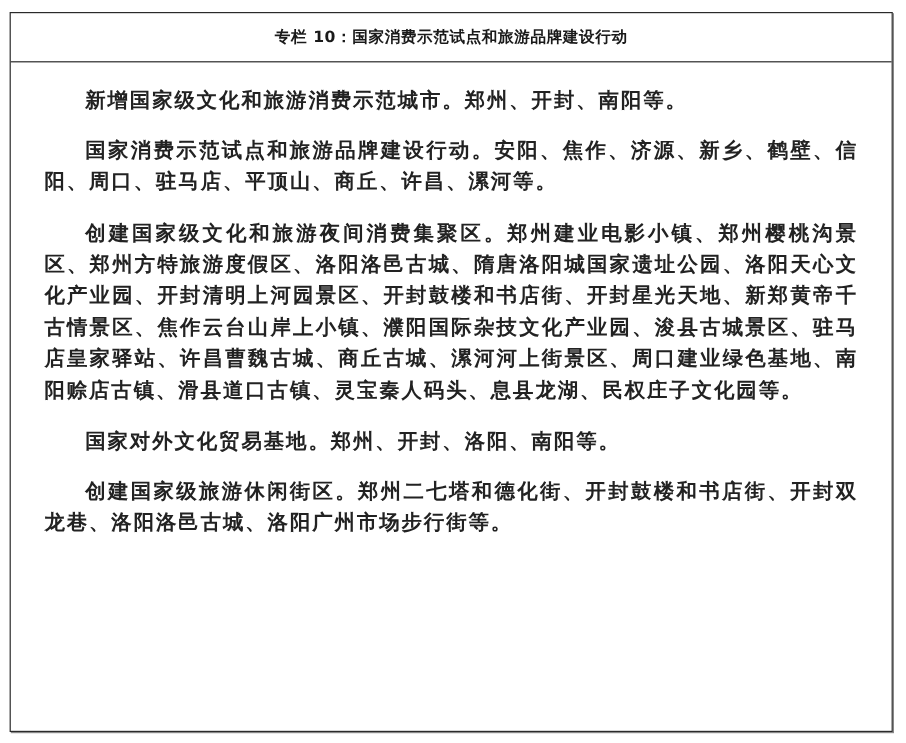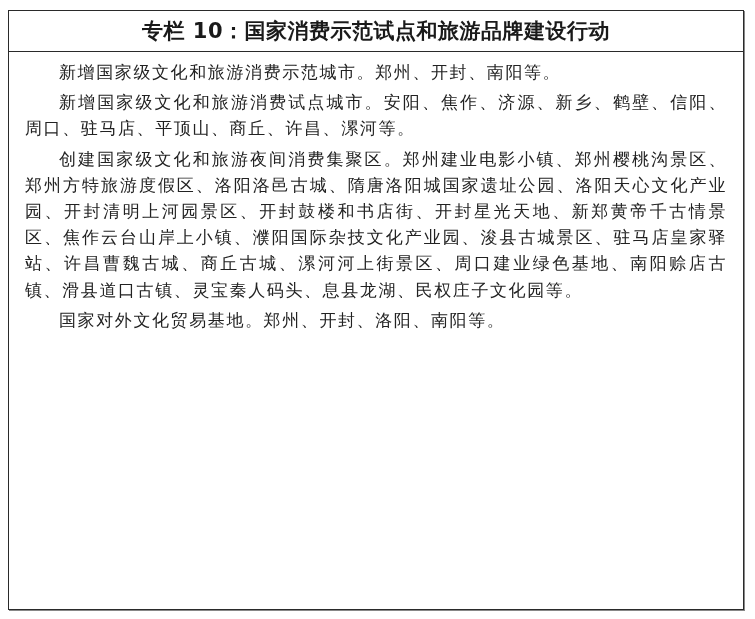--- a/index.html
+++ b/index.html
@@ -6,35 +6,36 @@
     body { width: 755px; height: 619px; position: relative; overflow: hidden; }
     .box {
       position: absolute; left: 8px; top: 10px; width: 736px; height: 600px;
       border: 1.5px solid #2a2a2a;
       box-shadow: 1px 1px 0 #888;
       box-sizing: border-box;
     }
     .box-header {
       height: 40px; border-bottom: 1.5px solid #2a2a2a;
       display: flex; align-items: center; justify-content: center;
-      font-family: "DejaVu Sans", sans-serif; font-size: 21px; font-weight: bold;
+      font-family: "DejaVu Sans", sans-serif; font-size: 13px; font-weight: bold;
       color: #1a1a1a; letter-spacing: 0.5px;
     }
     .box-body {
       padding: 3px 12px 0 12px;
       font-family: "DejaVu Serif", serif; font-size: 17px;
       color: #222; line-height: 26.2px;
       letter-spacing: 1.6px; text-align: justify;
     }
-    .para { margin: 4px; text-indent: 2em; }
+    .para { margin: 16px; text-indent: 2em; font-weight: bold; }
   </style>
 </head>
 <body>
 
 <div class="box">
   <div class="box-header">专栏 10：国家消费示范试点和旅游品牌建设行动</div>
   <div class="box-body">
     <p class="para">新增国家级文化和旅游消费示范城市。郑州、开封、南阳等。</p>
-    <p class="para">新增国家级文化和旅游消费试点城市。安阳、焦作、济源、新乡、鹤壁、信阳、周口、驻马店、平顶山、商丘、许昌、漯河等。</p>
+    <p class="para">国家消费示范试点和旅游品牌建设行动。安阳、焦作、济源、新乡、鹤壁、信阳、周口、驻马店、平顶山、商丘、许昌、漯河等。</p>
     <p class="para">创建国家级文化和旅游夜间消费集聚区。郑州建业电影小镇、郑州樱桃沟景区、郑州方特旅游度假区、洛阳洛邑古城、隋唐洛阳城国家遗址公园、洛阳天心文化产业园、开封清明上河园景区、开封鼓楼和书店街、开封星光天地、新郑黄帝千古情景区、焦作云台山岸上小镇、濮阳国际杂技文化产业园、浚县古城景区、驻马店皇家驿站、许昌曹魏古城、商丘古城、漯河河上街景区、周口建业绿色基地、南阳赊店古镇、滑县道口古镇、灵宝秦人码头、息县龙湖、民权庄子文化园等。</p>
     <p class="para">国家对外文化贸易基地。郑州、开封、洛阳、南阳等。</p>
+    <p class="para">创建国家级旅游休闲街区。郑州二七塔和德化街、开封鼓楼和书店街、开封双龙巷、洛阳洛邑古城、洛阳广州市场步行街等。</p>
   </div>
 </div>
 
 </body></html>

